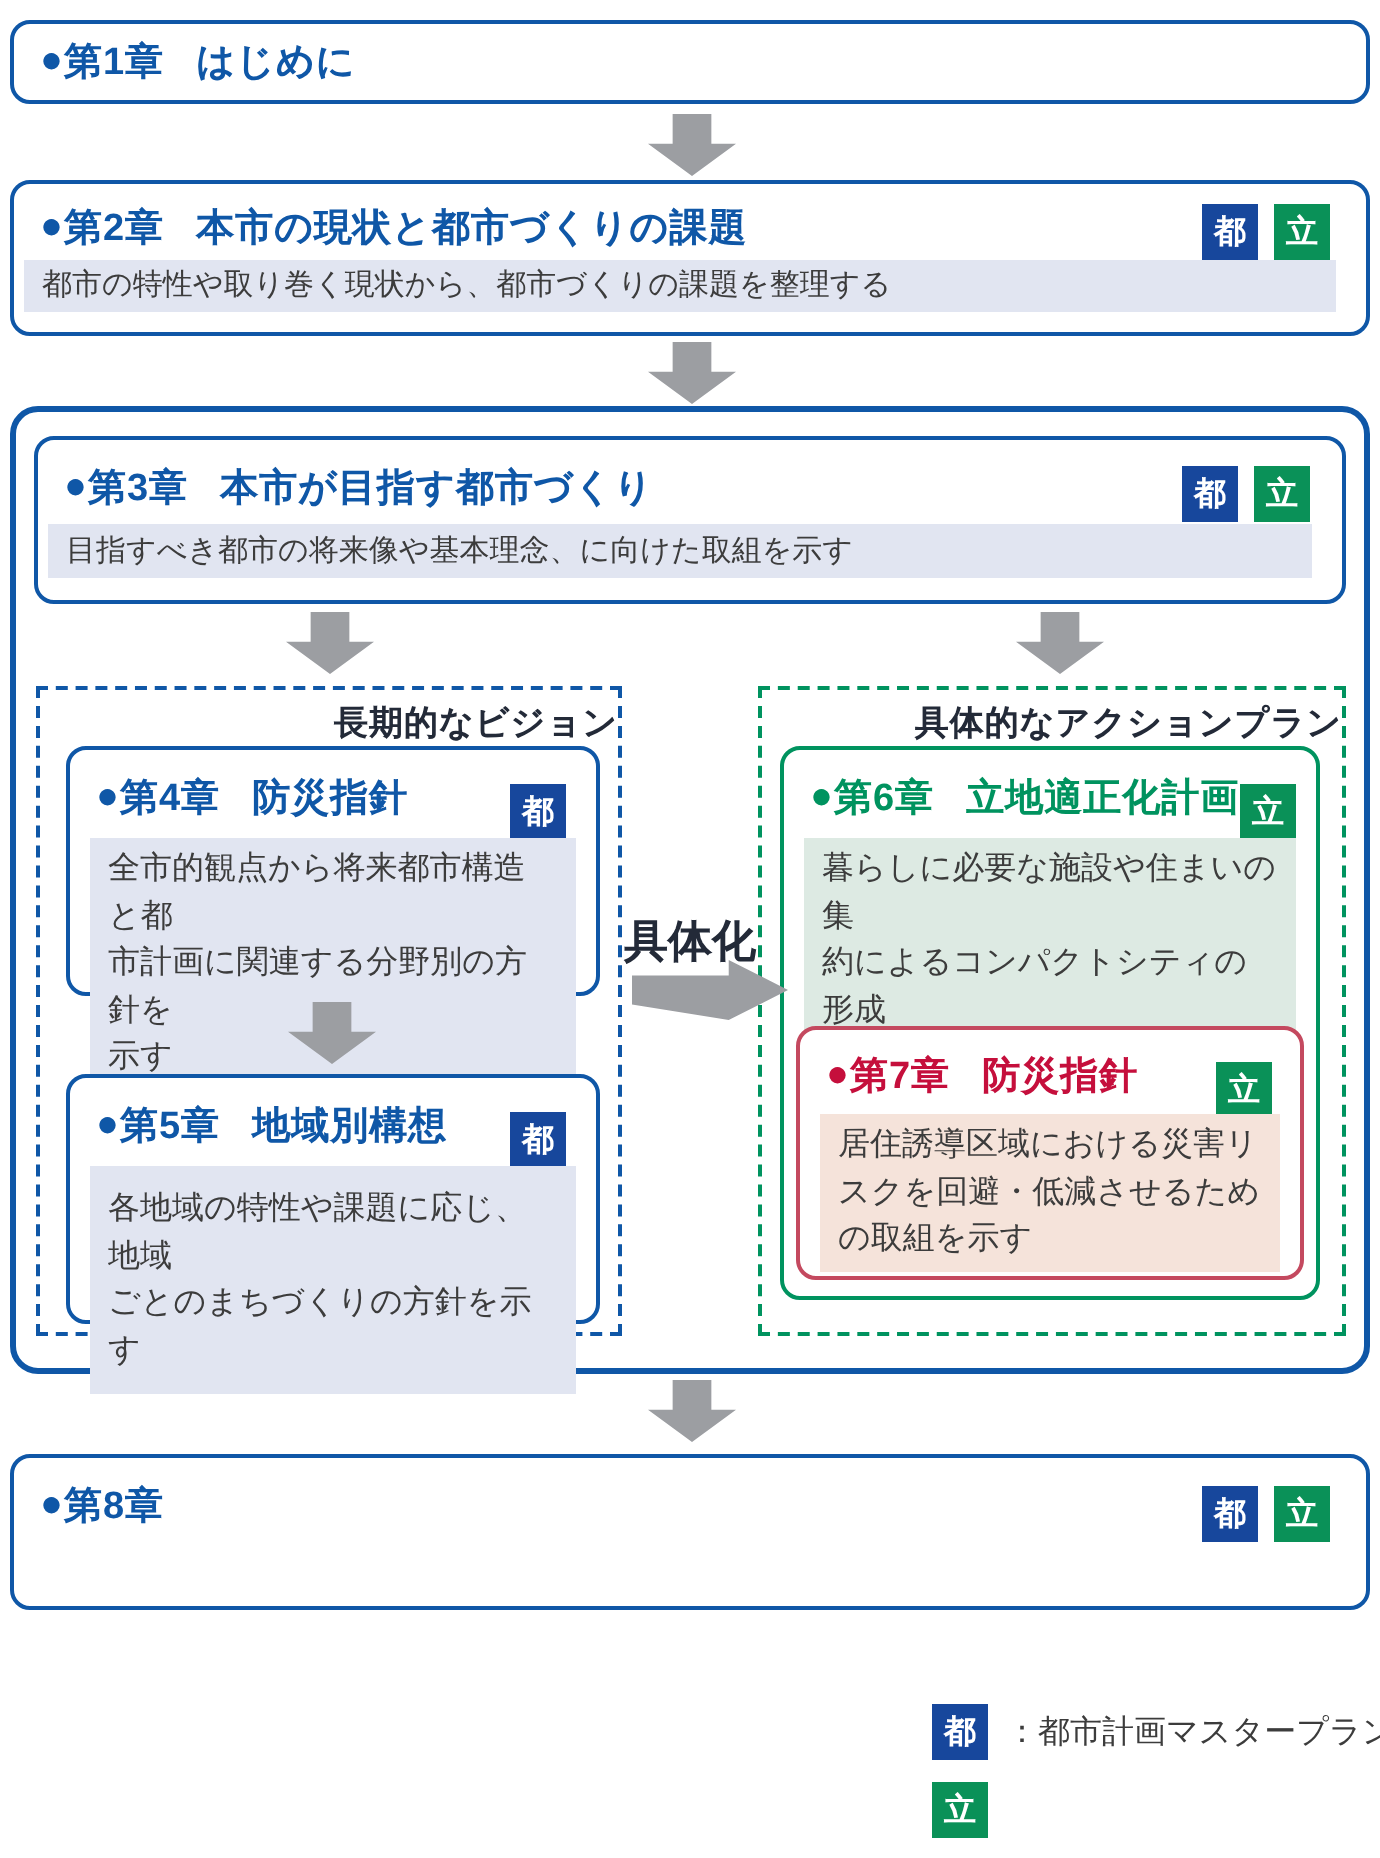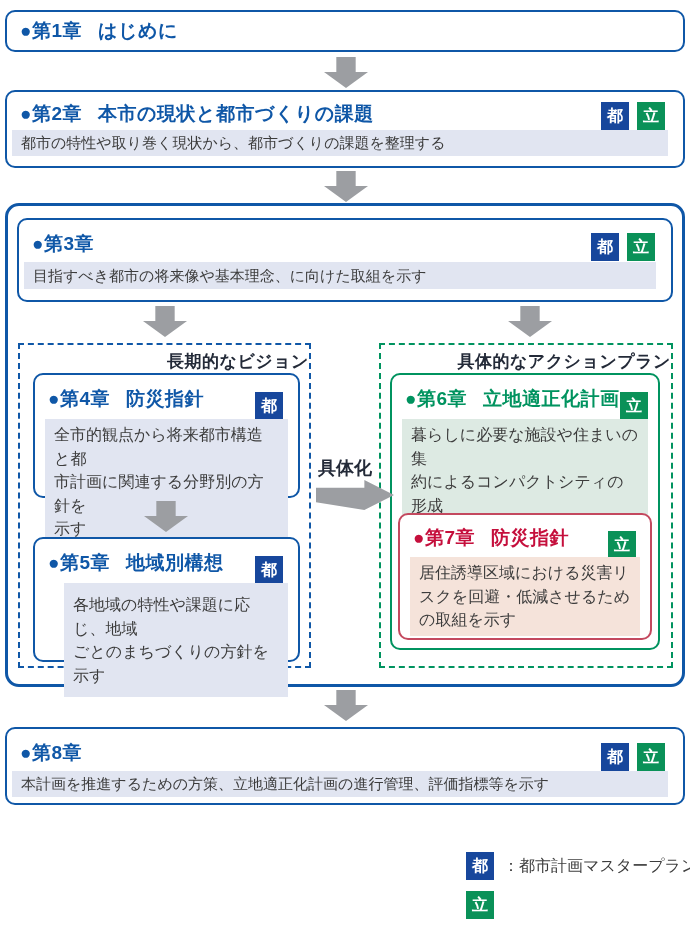--- a/index.html
+++ b/index.html
@@ -48,21 +48,21 @@
   .dash{position:absolute;border:2px dashed var(--blue);background:transparent;}
   .dash.greenD{border-color:var(--green);}
   .groupttl{margin-top:5px;text-align:right;font-size:17px;font-weight:700;color:var(--dark);letter-spacing:.5px;}
 
   
   .arr-down{position:absolute;width:44px;height:31px;background:var(--arrow);
             clip-path:polygon(28% 0,72% 0,72% 48%,100% 48%,50% 100%,0 48%,28% 48%);}
   .arr-right{position:absolute;width:78px;height:30px;background:var(--arrow);
              clip-path:polygon(0 26%,62% 26%,62% 0,100% 50%,62% 100%,0 74%);}
   .flow-label{position:absolute;left:311px;top:456px;width:68px;text-align:center;
-              font-size:18px;font-weight:700;color:var(--dark);}
+              font-size:22px;font-weight:700;color:var(--dark);}
 
   
   .legend-row{position:absolute;left:466px;display:flex;align-items:center;height:28px;}
   .legend-row .badge{position:static;flex:0 0 28px;}
   .legend-row .lbl{margin-left:9px;font-size:16px;color:var(--subtext);white-space:nowrap;}
 </style>
 </head>
 <body>
 
 <div class="canvas">
@@ -89,20 +89,21 @@
   </div>
 
   <div class="arr-down" style="left:324px;top:171px;"></div>
 
   <div class="bigbox"></div>
 
   <div class="box" style="left:17px;top:218px;width:656px;height:84px;">
     <div class="head" style="top:6px;">
       <span>●</span>
         <span>第3章</span>
+        <span class="ttl">本市が目指す都市づくり</span>
     </div>
     <span class="badge toshi" style="top:13px;right:52px;">都</span>
     <span class="badge ricchi" style="top:13px;right:16px;">立</span>
     <div class="sub bar" style="top:42px;height:27px;line-height:27px;">目指すべき都市の将来像や基本理念、に向けた取組を示す</div>
   </div>
 
   <div class="arr-down" style="left:143px;top:306px;"></div>
   <div class="arr-down" style="left:508px;top:306px;"></div>
 
   <div class="dash" style="left:18px;top:343px;width:293px;height:325px;">
@@ -123,21 +124,21 @@
 
   <div class="arr-down" style="left:144px;top:501px;"></div>
 
   <div class="box" style="left:33px;top:537px;width:267px;height:125px;">
     <div class="head" style="top:8px;height:32px;">
       <span>●</span>
         <span>第5章</span>
         <span class="ttl">地域別構想</span>
     </div>
     <span class="badge toshi" style="top:17px;right:15px;">都</span>
-    <div class="sub blockt" style="padding:10px 9px;margin-left:19px;">各地域の特性や課題に応じ、地域
+    <div class="sub blockt" style="padding:10px 9px;">各地域の特性や課題に応じ、地域
 ごとのまちづくりの方針を示す</div>
   </div>
 
   <div class="dash greenD" style="left:379px;top:343px;width:294px;height:325px;">
     <div class="groupttl">具体的なアクションプラン</div>
   </div>
 
   <div class="box green" style="left:390px;top:373px;width:270px;height:277px;">
     <div class="head green-t" style="top:8px;height:32px;">
       <span>●</span>
@@ -167,21 +168,20 @@
 
   <div class="arr-down" style="left:324px;top:690px;"></div>
 
   <div class="box" style="left:5px;top:727px;width:680px;height:78px;">
     <div class="head" style="top:6px;">
       <span>●</span>
         <span>第8章</span>
     </div>
     <span class="badge toshi" style="top:14px;right:54px;">都</span>
     <span class="badge ricchi" style="top:14px;right:18px;">立</span>
-    <div class="sub bar" style="top:42px;">本計画を推進するための方策、立地適正化計画の進行管理、評価指標等を示す</div>
   </div>
 
   <div class="legend-row" style="top:852px;">
     <span class="badge toshi">都</span>
     <span class="lbl">：都市計画マスタープラン</span>
   </div>
   <div class="legend-row" style="top:891px;">
     <span class="badge ricchi">立</span>
   </div>
 

